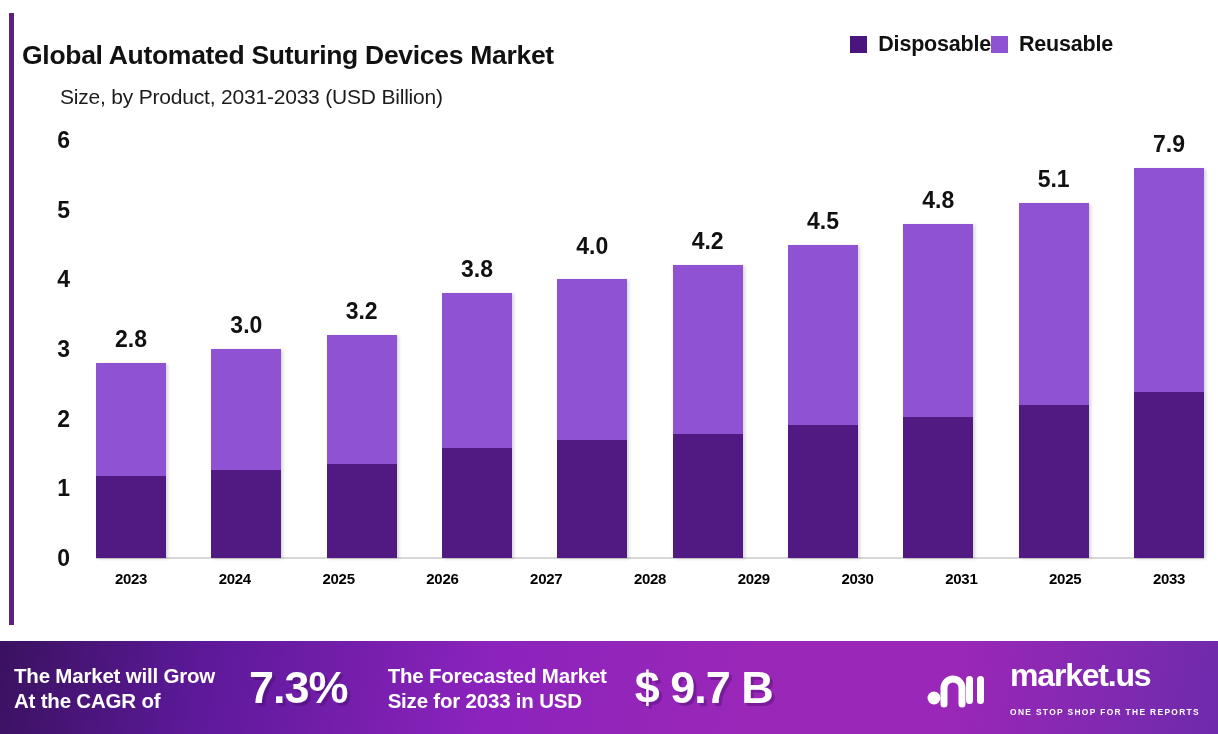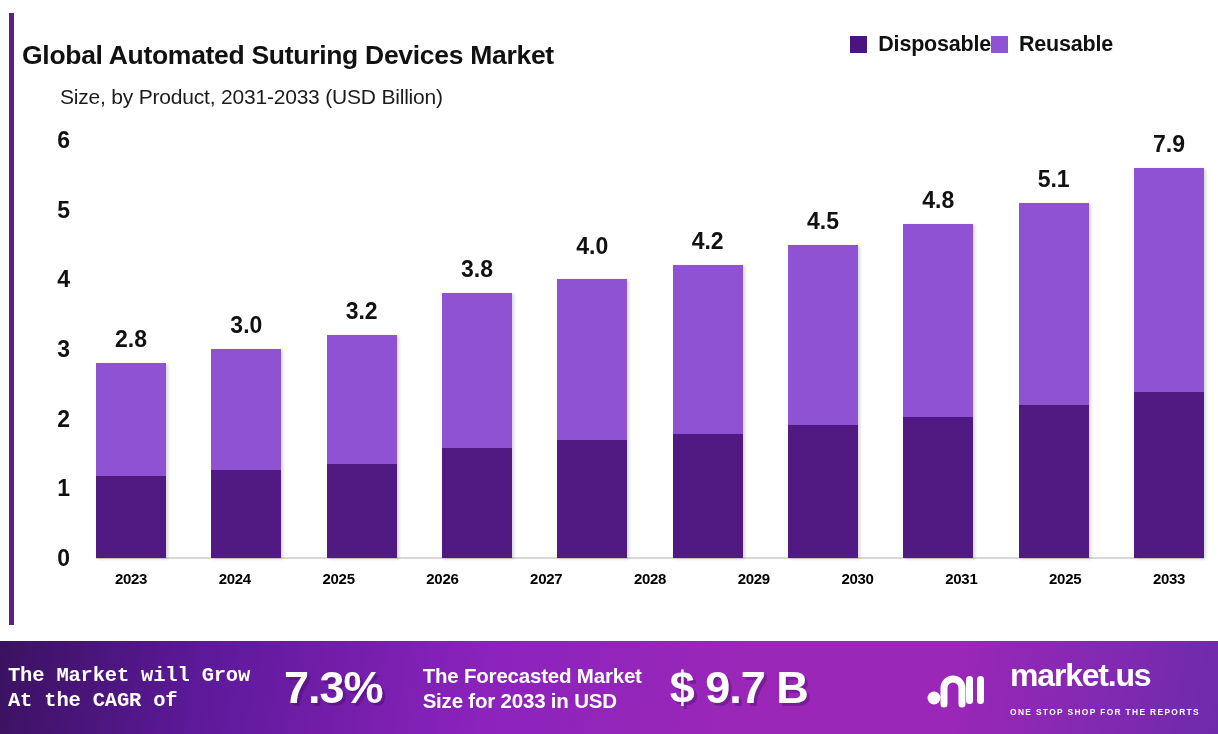--- a/index.html
+++ b/index.html
@@ -96,21 +96,21 @@
   }
   .banner-text {
     color: #ffffff; font-weight: bold; font-size: 20.5px;
     line-height: 1.22; letter-spacing: -0.2px;
   }
   .banner-big {
     color: #ffffff; font-weight: bold; font-size: 45px;
     letter-spacing: -1px;
     text-shadow: 3px 3px 0 rgba(60,10,95,0.35);
   }
-  .blk1 { margin-left: 8px; font-family: Liberation Mono, monospace; }
+  .blk1 { margin-left: 14px; }
   .blk2 { margin-left: 34px; }
   .blk3 { margin-left: 40px; }
   .blk4 { margin-left: 28px; }
   .logo-wrap {
     margin-left: auto; margin-right: 18px;
     display: flex; align-items: center; gap: 26px;
   }
   .logo-mark { display: block; }
   .logo-text-wrap { display: flex; flex-direction: column; align-items: flex-start; }
   .logo-word { color: #fff; font-size: 32px; font-weight: bold; letter-spacing: -1.2px; line-height: 1; }

